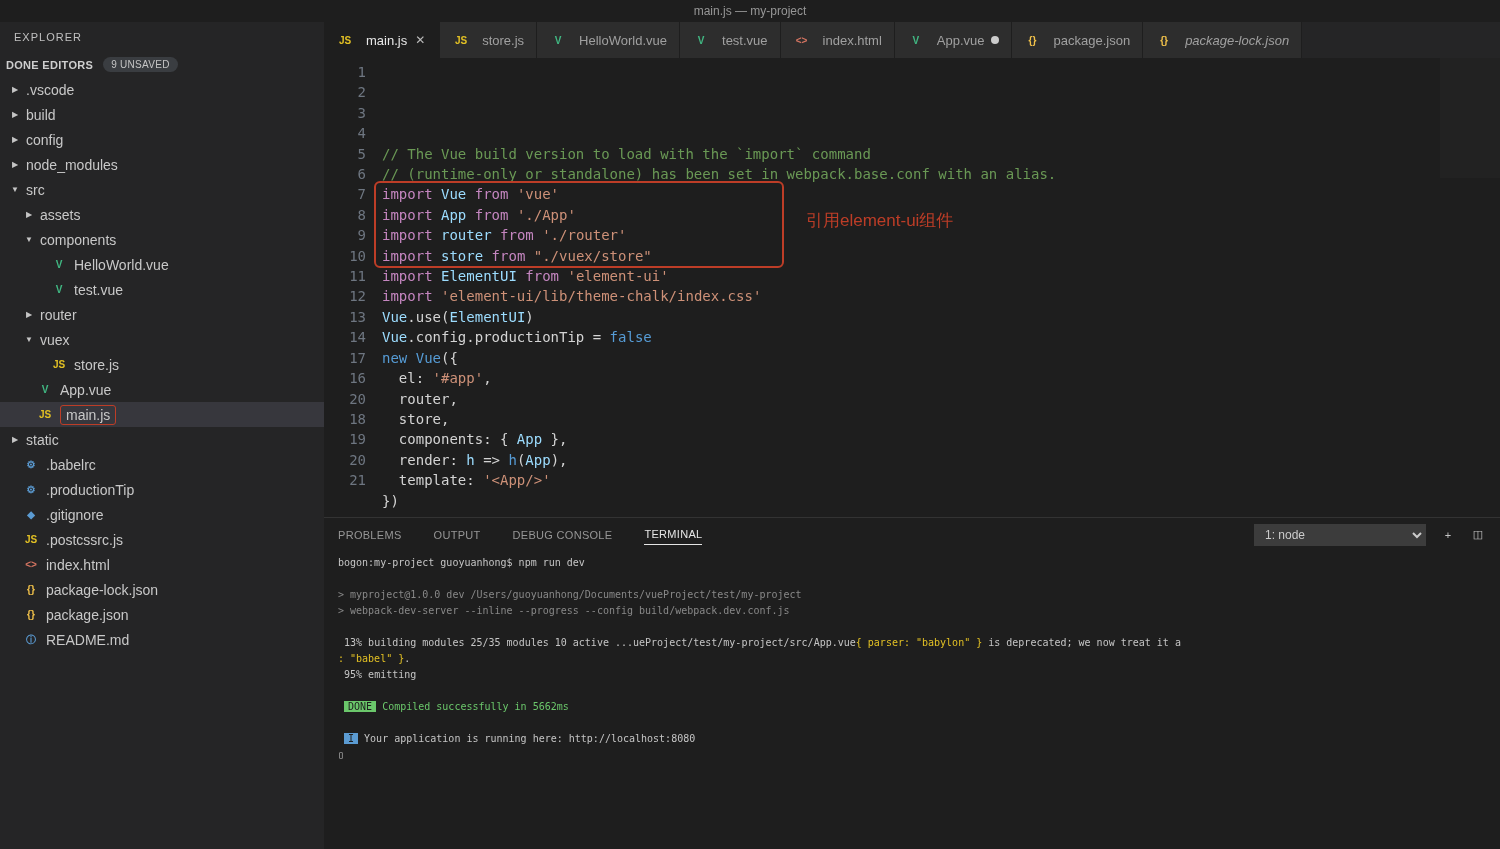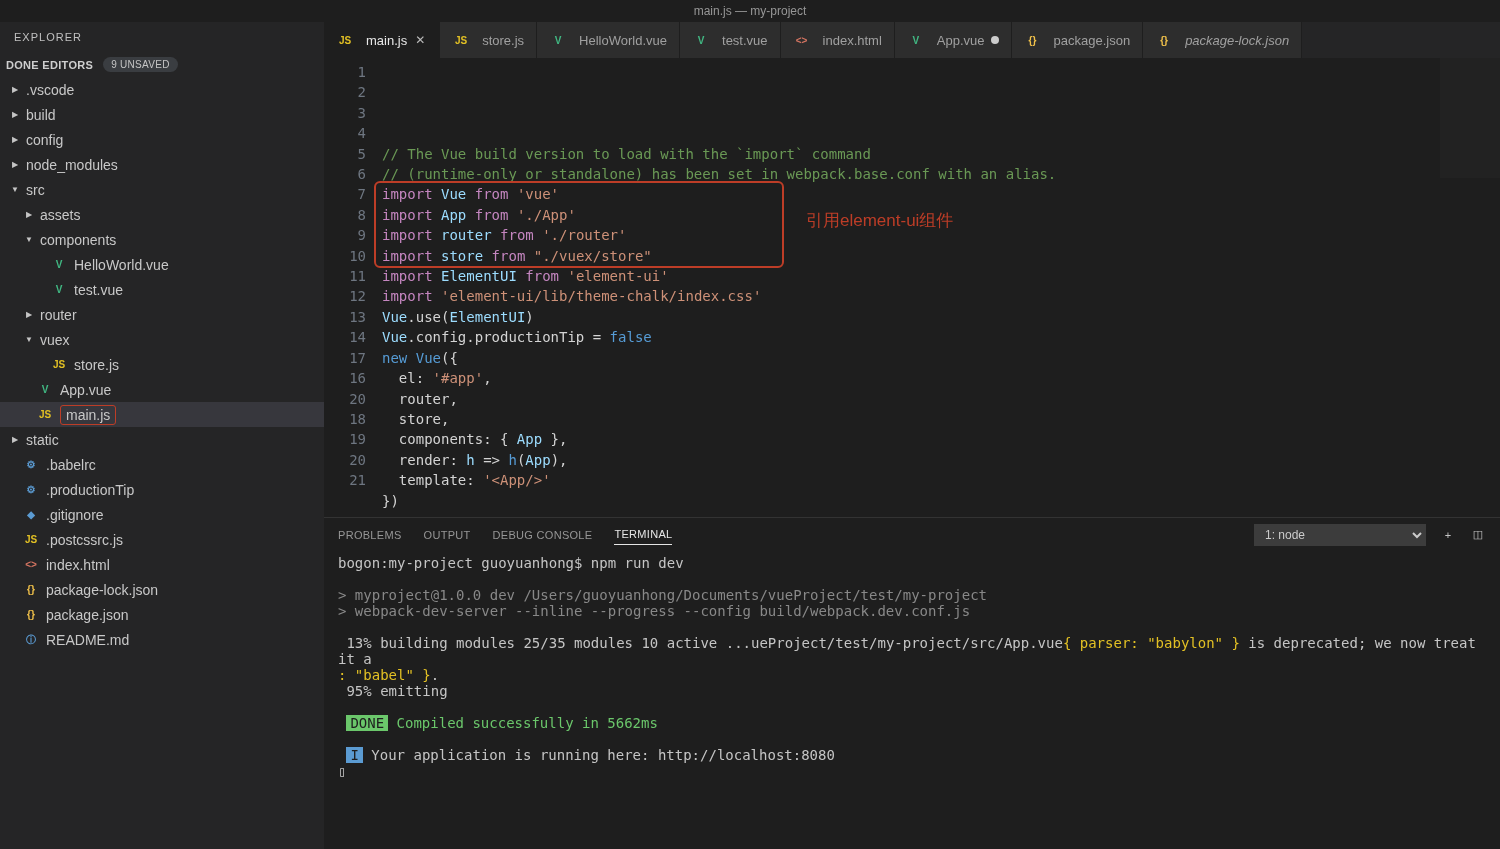--- a/index.html
+++ b/index.html
@@ -37,27 +37,27 @@
 .c-str { color:#ce9178; }
 .c-cmt { color:#6a9955; }
 .c-fn { color:#569cd6; }
 .c-bool { color:#569cd6; }
 .c-new { color:#569cd6; }
 .c-def { color:#d4d4d4; }
 .hl-box { position:absolute; border:2px solid #bd3d27; border-radius:6px; pointer-events:none; }
 .annotation { position:absolute; color:#bd3d27; font-size:17px; font-family:-apple-system,sans-serif; }
 .minimap { position:absolute; right:0; top:0; width:60px; height:120px; background:#252526; opacity:.5; }
 .panel { height:332px; background:#1e1e1e; border-top:1px solid #333; display:flex; flex-direction:column; }
-.panel-tabs { height:33px; display:flex; align-items:center; padding:0 14px; gap:22px; font-size:11px; color:#969696; }
+.panel-tabs { height:33px; display:flex; align-items:center; padding:0 14px; gap:32px; font-size:11px; color:#969696; }
 .panel-tab { cursor:pointer; padding:4px 0; letter-spacing:.3px; }
 .panel-tab.active { color:#e5e5e5; border-bottom:1px solid #e5e5e5; }
 .panel-right-actions { margin-left:auto; display:flex; align-items:center; gap:14px; }
 .panel-select { background:#3c3c3c; color:#ccc; border:1px solid #3c3c3c; height:22px; width:172px; font-size:12px; padding:0 6px; }
 .panel-icon { width:16px; height:16px; color:#c5c5c5; display:flex; align-items:center; justify-content:center; cursor:pointer; }
-.terminal { flex:1; padding:4px 14px; font-family:Menlo,Consolas,monospace; font-size:14px; line-height:16px; color:#c5c5c5; white-space:pre-wrap; overflow:auto; }
+.terminal { flex:1; padding:4px 14px; font-family:Menlo,Consolas,monospace; font-size:10px; line-height:16px; color:#c5c5c5; white-space:pre-wrap; overflow:auto; }
 .t-prompt { color:#c5c5c5; }
 .t-dim { color:#888; }
 .t-warn { color:#e2c024; }
 .t-green { color:#6bc76b; }
 .t-badge { background:#6bc76b; color:#1e1e1e; padding:0 4px; }
 .t-badge-i { background:#5b9bd2; color:#1e1e1e; padding:0 4px; }
 </style>
 </head>
 <body>
 

